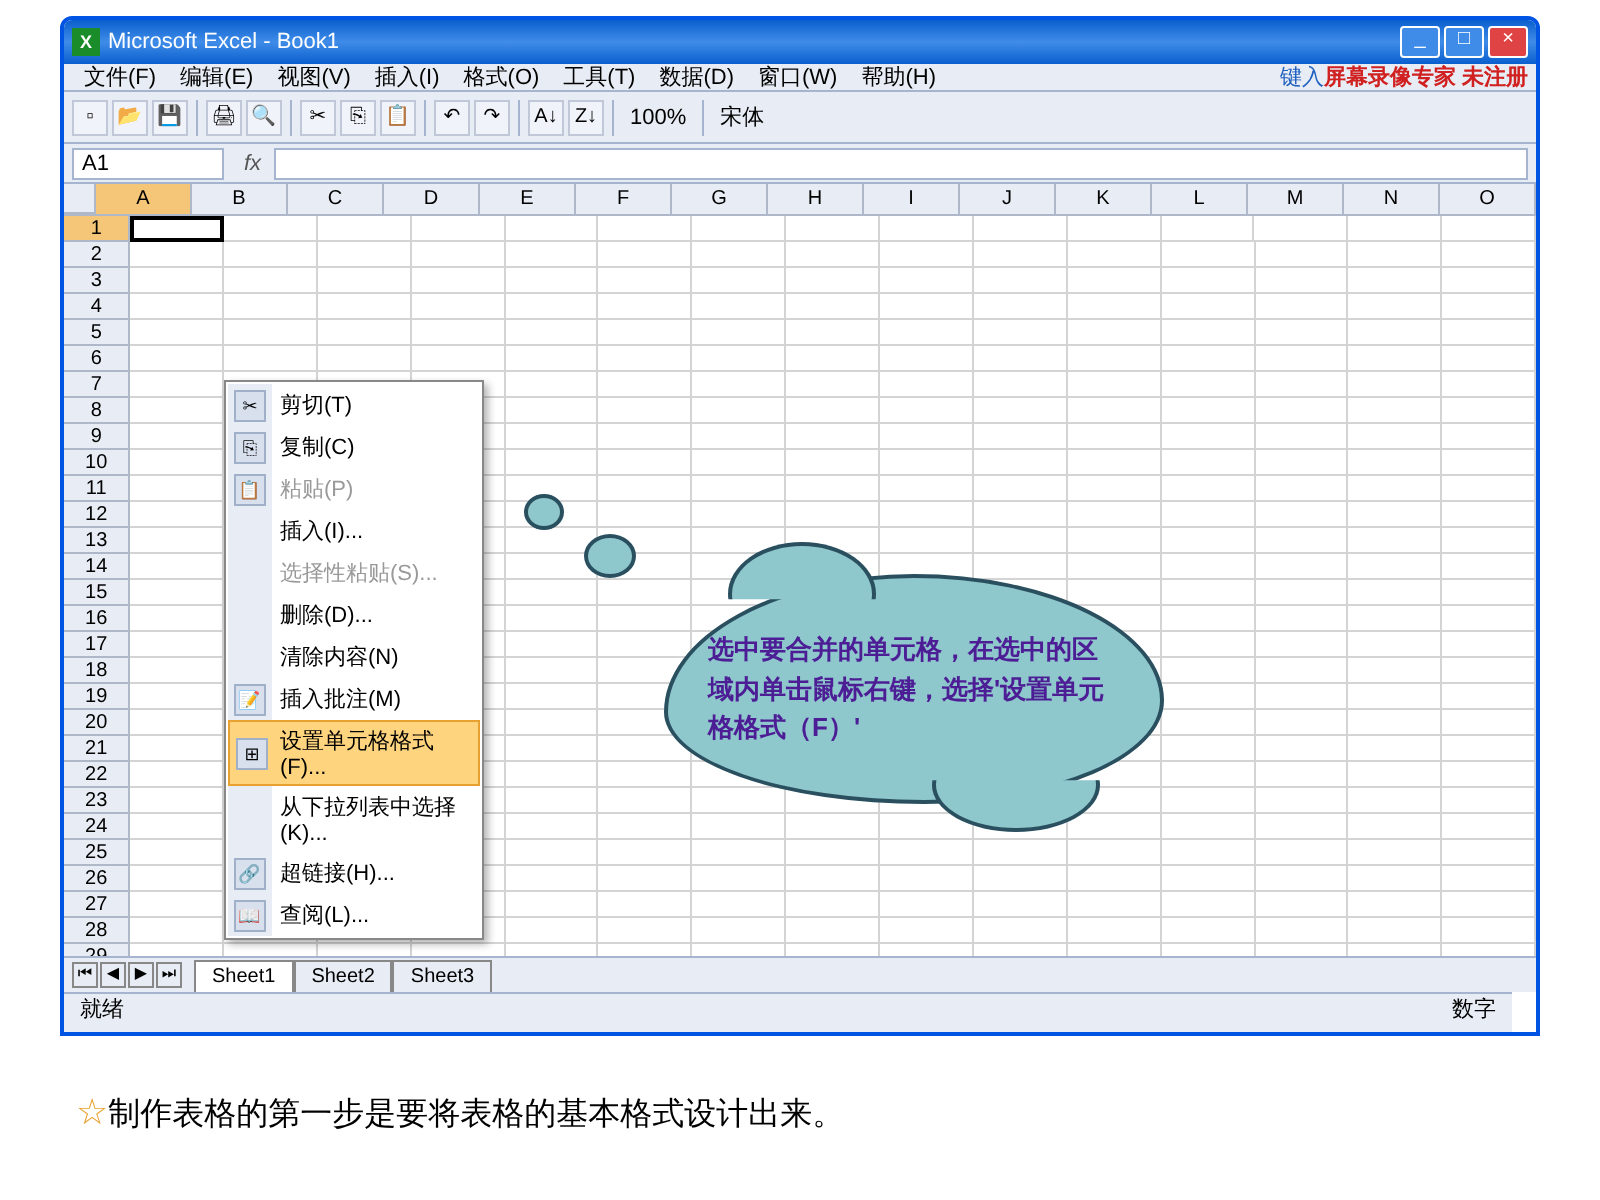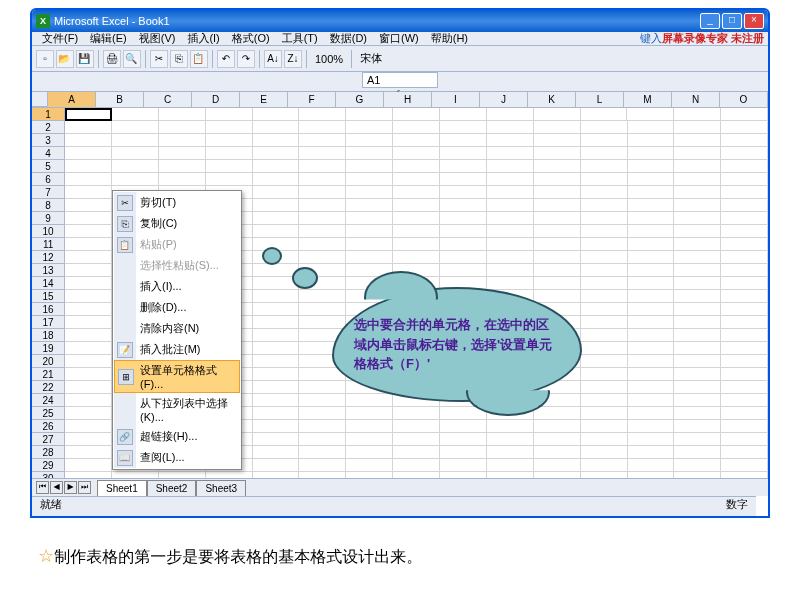--- a/index.html
+++ b/index.html
@@ -13,21 +13,21 @@
 .win-btn.close { background: #e04343; }
 .menubar { height: 14px; background: #e8edf5; border-bottom: 1px solid #a5b5d0; display: flex; align-items: center; padding: 0 4px; font-size: 11px; }
 .menu-item { padding: 2px 6px; cursor: pointer; }
 .watermark { margin-left: auto; font-size: 11px; }
 .watermark .w1 { color: #2060c0; }
 .watermark .w2 { color: #d02020; font-weight: bold; }
 .toolbar { height: 26px; background: #e8edf5; border-bottom: 1px solid #a5b5d0; display: flex; align-items: center; padding: 0 4px; gap: 2px; }
 .tb-btn { width: 18px; height: 18px; border: 1px solid #c0c8d8; background: #f0f4fa; cursor: pointer; font-size: 10px; text-align: center; line-height: 16px; }
 .tb-sep { width: 1px; height: 18px; background: #a5b5d0; margin: 0 2px; }
 .zoom { font-size: 11px; padding: 0 4px; }
-.formula-row { height: 20px; background: #e8edf5; border-bottom: 1px solid #a5b5d0; display: flex; align-items: center; flex-direction: column; }
+.formula-row { height: 20px; background: #e8edf5; border-bottom: 1px solid #a5b5d0; display: flex; align-items: center; }
 .name-box { width: 76px; border: 1px solid #a5b5d0; background: #fff; padding: 1px 4px; font-size: 11px; margin: 0 4px; }
 .fx-label { font-style: italic; color: #555; margin: 0 6px; font-size: 11px; }
 .formula-bar { flex: 1; border: 1px solid #a5b5d0; background: #fff; height: 16px; margin-right: 4px; }
 .sheet-area { position: relative; height: 395px; overflow: hidden; background: #fff; }
 .col-headers { display: flex; height: 16px; background: #e8edf5; border-bottom: 1px solid #aeb8c8; }
 .row-hdr-corner { width: 34px; background: #e8edf5; border-right: 1px solid #aeb8c8; border-bottom: 1px solid #aeb8c8; }
 .col-hdr { width: 48px; border-right: 1px solid #aeb8c8; text-align: center; font-size: 10px; line-height: 16px; background: #e8edf5; }
 .col-hdr.selected { background: #f5c677; }
 .grid-body { position: relative; }
 .grid-row { display: flex; height: 13px; }
@@ -528,20 +528,38 @@
           <div class="cell"></div>
           <div class="cell"></div>
           <div class="cell"></div>
           <div class="cell"></div>
           <div class="cell"></div>
           <div class="cell"></div>
           <div class="cell"></div>
           <div class="cell"></div>
         </div>
         <div class="grid-row">
+          <div class="row-hdr">23</div>
+          <div class="cell"></div>
+          <div class="cell"></div>
+          <div class="cell"></div>
+          <div class="cell"></div>
+          <div class="cell"></div>
+          <div class="cell"></div>
+          <div class="cell"></div>
+          <div class="cell"></div>
+          <div class="cell"></div>
+          <div class="cell"></div>
+          <div class="cell"></div>
+          <div class="cell"></div>
+          <div class="cell"></div>
+          <div class="cell"></div>
+          <div class="cell"></div>
+        </div>
+        <div class="grid-row">
           <div class="row-hdr">24</div>
           <div class="cell"></div>
           <div class="cell"></div>
           <div class="cell"></div>
           <div class="cell"></div>
           <div class="cell"></div>
           <div class="cell"></div>
           <div class="cell"></div>
           <div class="cell"></div>
           <div class="cell"></div>
@@ -670,25 +688,25 @@
             <span>剪切(T)</span>
           </div>
           <div class="cm-item">
             <span class="cm-icon">⎘</span>
             <span>复制(C)</span>
           </div>
           <div class="cm-item disabled">
             <span class="cm-icon">📋</span>
             <span>粘贴(P)</span>
           </div>
+          <div class="cm-item">
+            <span>插入(I)...</span>
+          </div>
           <div class="cm-item disabled">
             <span>选择性粘贴(S)...</span>
-          </div>
-          <div class="cm-item">
-            <span>插入(I)...</span>
           </div>
           <div class="cm-item">
             <span>删除(D)...</span>
           </div>
           <div class="cm-item">
             <span>清除内容(N)</span>
           </div>
           <div class="cm-item">
             <span class="cm-icon">📝</span>
             <span>插入批注(M)</span>

